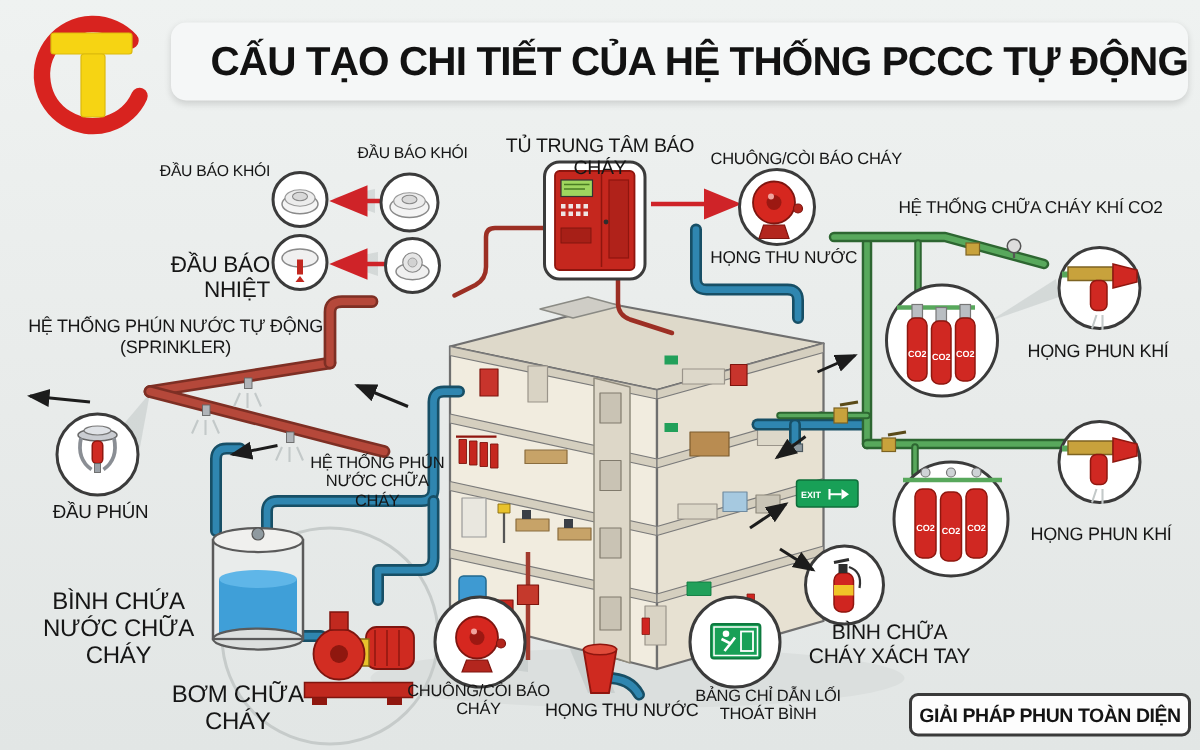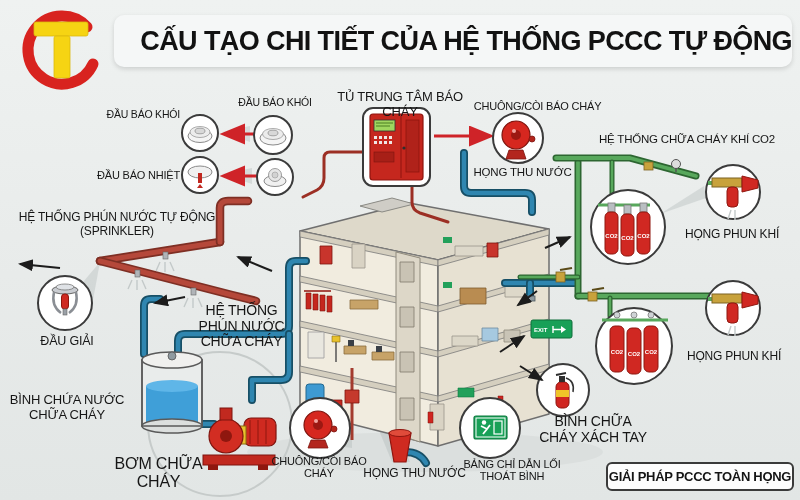--- a/index.html
+++ b/index.html
@@ -389,33 +389,33 @@
 </svg>
 
 <div id="logo-card" style="z-index:-1"></div>
 
 <div id="title-box">
   <div class="t">CẤU TẠO CHI TIẾT CỦA HỆ THỐNG PCCC TỰ ĐỘNG</div>
 </div>
 
 <div class="lbl right" style="left:78px;top:109px;width:102px;font-size:10.5px">ĐẦU BÁO KHÓI</div>
 <div class="lbl" style="left:225px;top:97px;width:100px;font-size:10.5px">ĐẦU BÁO KHÓI</div>
-<div class="lbl right" style="left:78px;top:169px;width:102px;font-size:11px">ĐẦU BÁO NHIỆT</div>
+<div class="lbl right" style="left:78px;top:169px;width:102px;font-size:15px">ĐẦU BÁO NHIỆT</div>
 <div class="lbl" style="left:318px;top:90px;width:164px;font-size:13px">TỦ TRUNG TÂM BÁO CHÁY</div>
 <div class="lbl" style="left:460px;top:100px;width:155px;font-size:11px">CHUÔNG/CÒI BÁO CHÁY</div>
 <div class="lbl" style="left:465px;top:166px;width:115px;font-size:11.5px">HỌNG THU NƯỚC</div>
 <div class="lbl" style="left:592px;top:133px;width:190px;font-size:11.5px">HỆ THỐNG CHỮA CHÁY KHÍ CO2</div>
 <div class="lbl" style="left:668px;top:228px;width:128px;font-size:12px">HỌNG PHUN KHÍ</div>
 <div class="lbl" style="left:670px;top:350px;width:128px;font-size:12px">HỌNG PHUN KHÍ</div>
 <div class="lbl" style="left:18px;top:225px;width:198px;font-size:12px">(SPRINKLER)</div>
 <div class="lbl" style="left:18px;top:211px;width:198px;font-size:12px">HỆ THỐNG PHÚN NƯỚC TỰ ĐỘNG</div>
-<div class="lbl" style="left:15px;top:334px;width:104px;font-size:12.5px">ĐẦU GIẢI</div>
-<div class="lbl" style="left:194px;top:303px;width:95px;font-size:14px">HỆ THỐNG PHÚN NƯỚC CHỮA CHÁY</div>
-<div class="lbl" style="left:8px;top:393px;width:118px;font-size:13px">BÌNH CHỨA NƯỚC CHỮA CHÁY</div>
+<div class="lbl" style="left:15px;top:334px;width:104px;font-size:12.5px">ĐẦU PHÚN</div>
+<div class="lbl" style="left:204px;top:303px;width:95px;font-size:11px">HỆ THỐNG PHÚN NƯỚC CHỮA CHÁY</div>
+<div class="lbl" style="left:20px;top:393px;width:118px;font-size:16px">BÌNH CHỨA NƯỚC CHỮA CHÁY</div>
 <div class="lbl" style="left:96px;top:455px;width:125px;font-size:16px">BƠM CHỮA CHÁY</div>
 <div class="lbl" style="left:266px;top:455px;width:106px;font-size:11px">CHUÔNG/CÒI BÁO CHÁY</div>
 <div class="lbl" style="left:352px;top:467px;width:125px;font-size:12px">HỌNG THU NƯỚC</div>
 <div class="lbl" style="left:460px;top:458px;width:104px;font-size:11px">BẢNG CHỈ DẪN LỐI THOÁT BÌNH</div>
 <div class="lbl" style="left:534px;top:414px;width:118px;font-size:14px">BÌNH CHỮA CHÁY XÁCH TAY</div>
 
-<div id="badge">GIẢI PHÁP PCCC TOÀN HỌNG</div>
+<div id="badge">GIẢI PHÁP PHUN TOÀN DIỆN</div>
 
 </div>
 
 </body></html>

